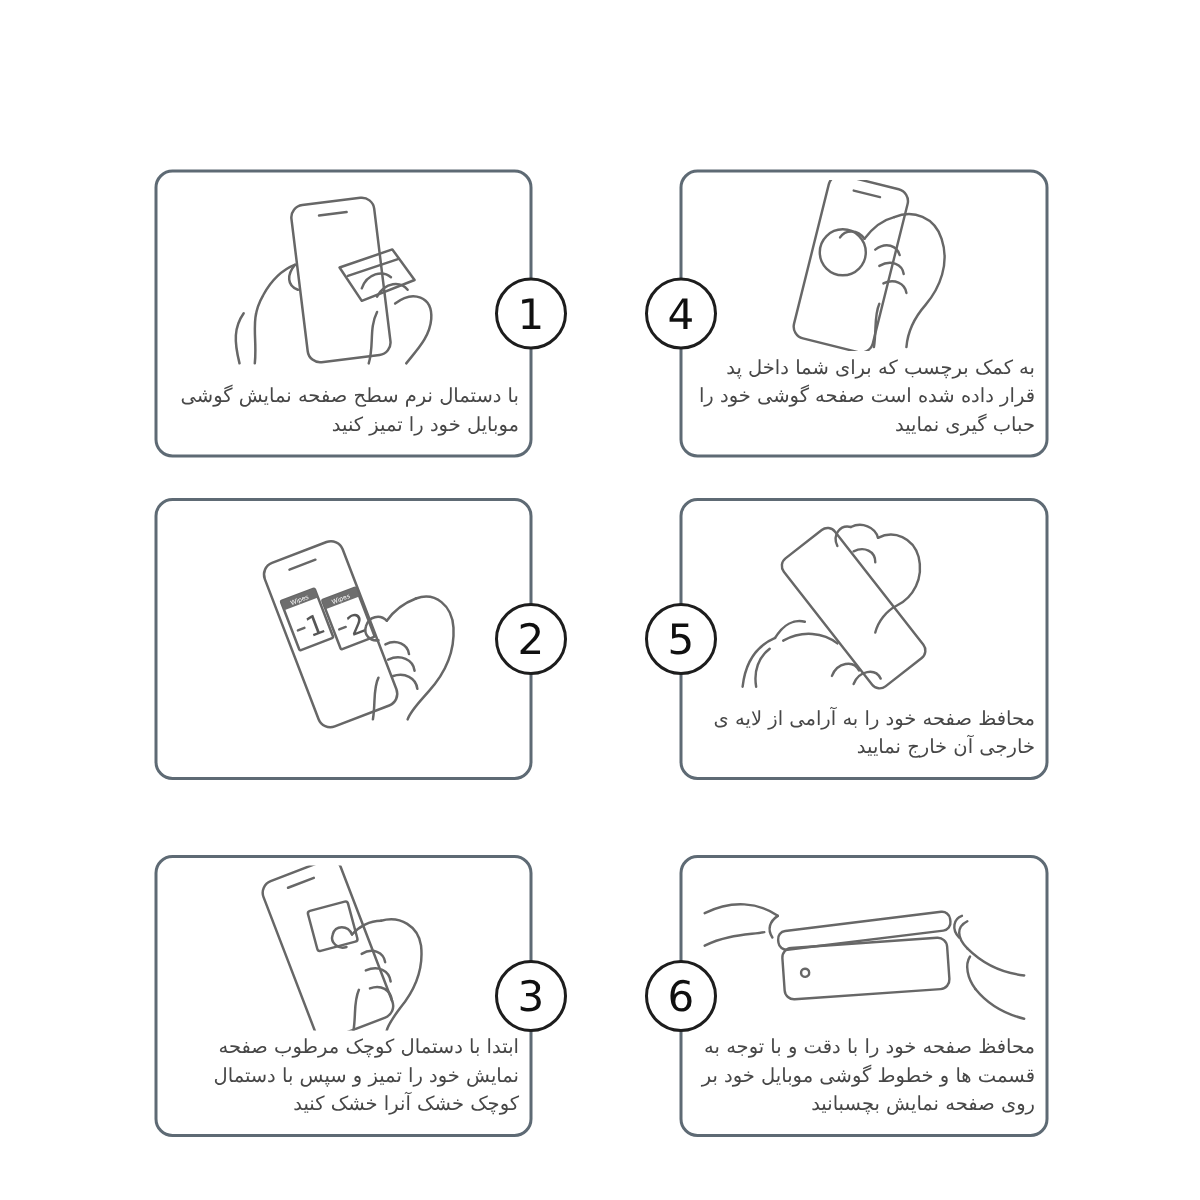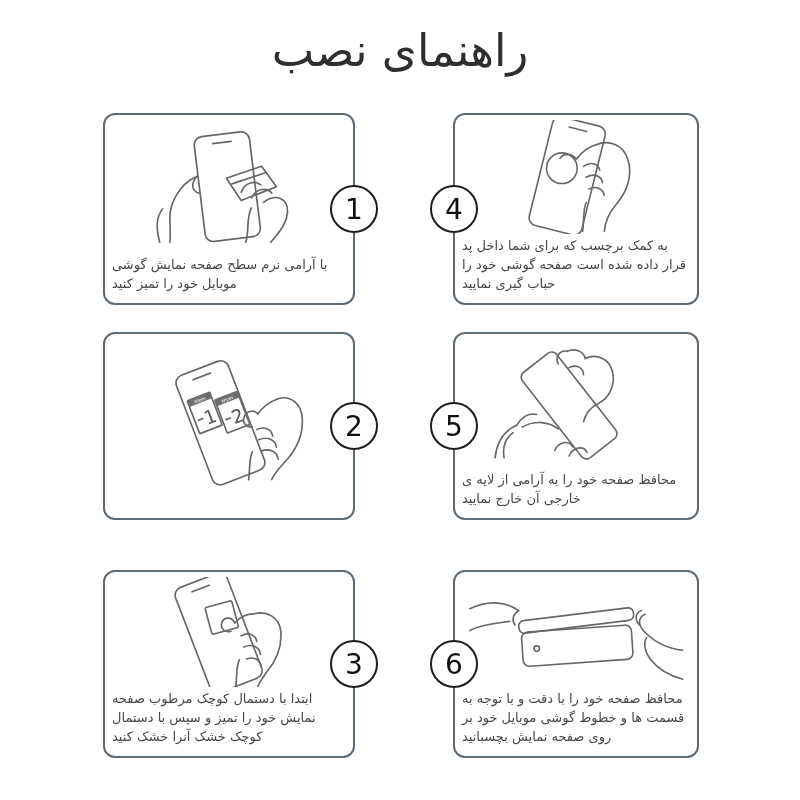--- a/index.html
+++ b/index.html
@@ -5,58 +5,57 @@
   html,body{margin:0;padding:0;background:#ffffff;}
   .sheet{position:relative;width:800px;height:800px;background:#ffffff;
          font-family:"DejaVu Sans", sans-serif;overflow:hidden;}
   .title{position:absolute;top:24px;left:0;width:100%;margin:0;text-align:center;
          direction:rtl;font-size:45px;font-weight:500;color:#2e2e2e;}
   .card{position:absolute;box-sizing:border-box;background:#fff;
         border:2px solid #5e6a74;border-radius:12px;
         display:flex;flex-direction:column;align-items:center;justify-content:flex-end;
         padding:5px 7px 9px;}
   .illus{flex:1 1 auto;min-height:0;width:95%;}
-  .cap{margin:3px 0 0;width:100%;direction:rtl;text-align:left;
+  .cap{margin:3px 0 0;width:100%;direction:rtl;text-align:right;
        font-size:13px;line-height:1.45;color:#474747;}
   .badge{position:absolute;top:50%;width:44px;height:44px;margin-top:-24px;
          border:2.5px solid #1d1d1d;border-radius:50%;background:#fff;z-index:2;
          display:flex;align-items:center;justify-content:center;
          font-size:28px;color:#101010;}
   .badge.right{right:-25px;}
   .badge.left{left:-25px;}
   svg.illus *{stroke:#676767;fill:none;stroke-width:1.8;stroke-linecap:round;stroke-linejoin:round;}
   svg.illus .fill-dark{fill:#6e6e6e;stroke:none;}
   svg.illus text{stroke:none;font-family:"DejaVu Sans", sans-serif;}
   svg.illus .num{fill:#565656;font-size:20px;stroke:none;}
   svg.illus .wipes{fill:#ffffff;font-size:4.5px;stroke:none;}
 </style>
 </head>
 <body>
 
 <div class="sheet">
 
-  <h1 class="title">راهنمای نصب</h1>
 
   <section class="card" style="left:103px;top:113px;width:252px;height:192px">
     <svg class="illus" viewBox="0 0 240 120" preserveAspectRatio="xMidYMid meet">
       <g transform="rotate(-7 118 60)">
         <rect x="88" y="3" width="60" height="114" rx="9"></rect>
         <line x1="108" y1="12" x2="128" y2="12"></line>
       </g>
       <path d="M56 120 C58 101 52 88 62 71 C68 60 75 53 85 49"></path>
       <path d="M85 49 C79 56 79 64 87 67"></path>
       <path d="M45 120 C41 104 41 94 48 84"></path>
       <path d="M117 51 L155 38 L171 60 L133 75 Z"></path>
       <path d="M123 57 L159 45"></path>
       <path d="M133 66 C137 55 148 53 154 58"></path>
       <path d="M144 72 C150 61 161 61 166 67"></path>
       <path d="M157 77 C170 67 184 72 183 88 C182 101 173 110 165 120"></path>
       <path d="M138 120 C142 107 138 95 144 83"></path>
     </svg>
-    <p class="cap">با آرامی نرم سطح صفحه نمایش گوشی موبایل خود را تمیز کنید</p>
+    <p class="cap">با دستمال نرم سطح صفحه نمایش گوشی موبایل خود را تمیز کنید</p>
     <div class="badge right">1</div>
   </section>
 
   <section class="card" style="left:453px;top:113px;width:246px;height:192px">
     <svg class="illus" viewBox="0 0 240 120" preserveAspectRatio="xMidYMid meet">
       <g transform="rotate(14 108 58)">
         <rect x="80" y="-4" width="60" height="124" rx="9"></rect>
         <line x1="99" y1="5" x2="119" y2="5"></line>
       </g>
       <circle cx="104" cy="50" r="17"></circle>

